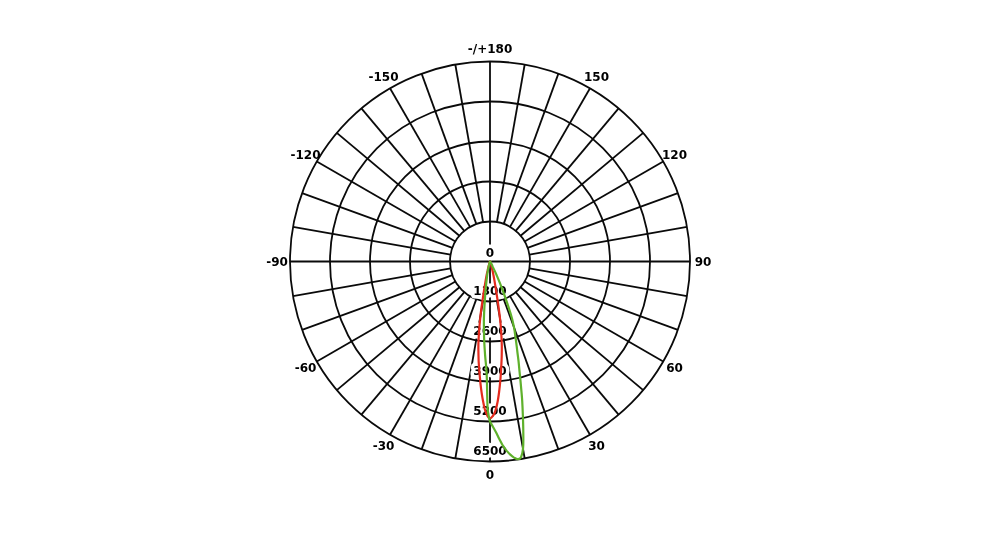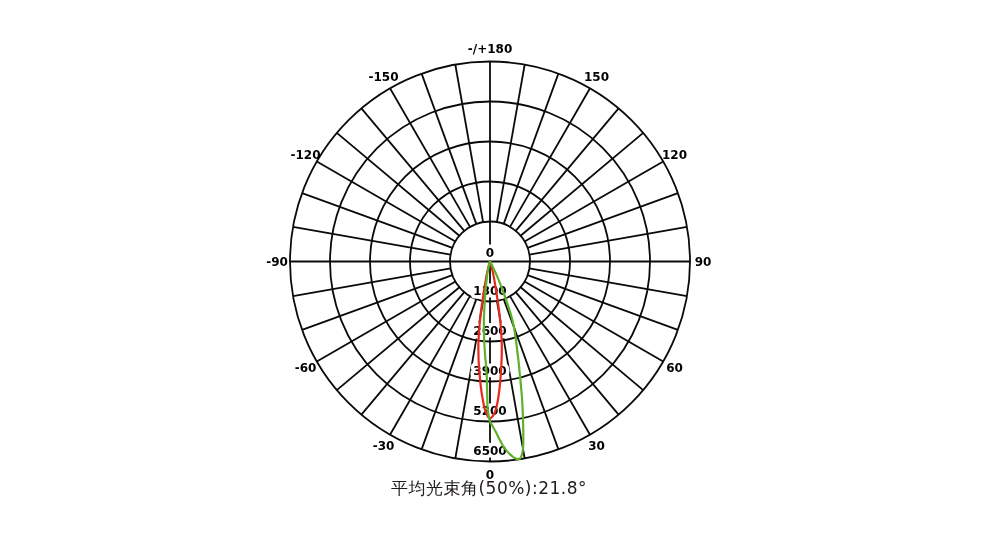--- a/index.html
+++ b/index.html
@@ -99,15 +99,14 @@
           <text class="angle-label" x="490.0" y="48.5" dy="0.35em">-/+180</text>
           <text class="angle-label" x="383.5" y="77.0" dy="0.35em">-150</text>
           <text class="angle-label" x="305.5" y="155.0" dy="0.35em">-120</text>
           <text class="angle-label" x="277.0" y="261.5" dy="0.35em">-90</text>
           <text class="angle-label" x="305.5" y="368.0" dy="0.35em">-60</text>
           <text class="angle-label" x="383.5" y="446.0" dy="0.35em">-30</text>
         </g>
       </svg></div>
 
 
-  <div class="caption">平均光束角(50%):21.8°</div>
 
 </div>
 
 </body></html>

